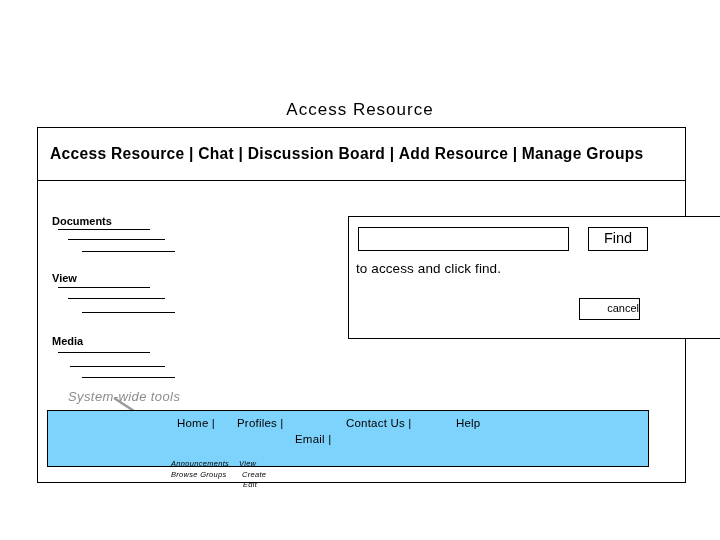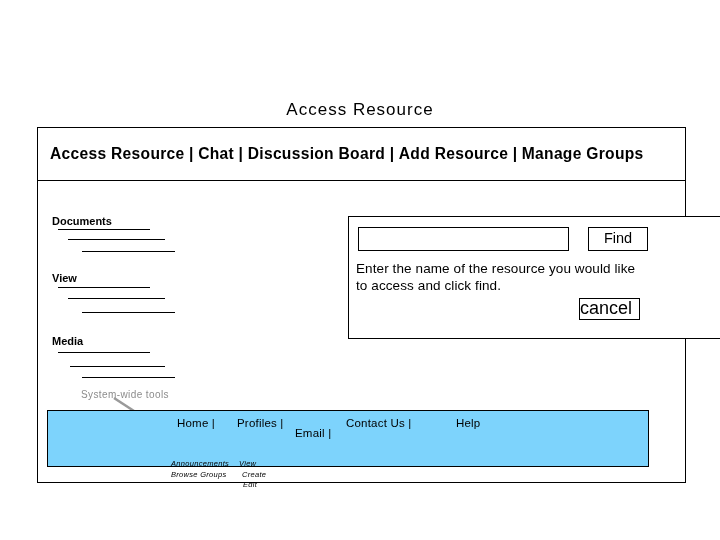--- a/index.html
+++ b/index.html
@@ -77,29 +77,29 @@
     cursor: pointer;
   }
   #find-instructions {
     left: 7px; top: 43px; width: 315px;
     font-size: 13.5px; line-height: 17px; letter-spacing: 0.1px;
   }
   #find-instructions span { display: block; white-space: nowrap; }
   #cancel-button {
     left: 230px; top: 81px; width: 61px; height: 22px;
     border: 1.5px solid #000; background: #fff;
-    font-size: 18px; text-align: left; line-height: 19px;
+    font-size: 11px; text-align: right; line-height: 19px;
     cursor: pointer;
   }
 
   
   #system-tools-label {
-    left: 43px; top: 261px;
-    font-size: 10px; letter-spacing: .4px;
-    color: #8c8c8c; white-space: nowrap;
+    left: 30px; top: 261px;
+    font-size: 13px; letter-spacing: .4px;
+    color: #8c8c8c; white-space: nowrap; font-style: italic;
   }
   #system-tools-arrow { left: 72px; top: 268px; width: 60px; height: 40px; }
 
   
   #bottom-toolbar {
     left: 9px; top: 282px; width: 602px; height: 57px;
     border: 1.5px solid #000; background: #7dd3fc;
   }
   .bottom-label {
     font-size: 11.5px; letter-spacing: .2px; white-space: nowrap;
@@ -109,21 +109,21 @@
     white-space: nowrap;
     margin-top: 30px;
   }
   #bn-home     { left: 129px; top: 6px; }
   #bs-ann      { left: 123px; top: 18px; }
   #bs-browse   { left: 123px; top: 29px; }
   #bn-profiles { left: 189px; top: 6px; }
   #bs-view     { left: 191px; top: 18px; }
   #bs-create   { left: 194px; top: 29px; }
   #bs-edit     { left: 195px; top: 39px; }
-  #bn-email    { left: 247px; top: 16px; }
+  #bn-email    { left: 247px; top: 22px; }
   #bn-contact  { left: 298px; top: 6px; }
   #bn-help     { left: 376px; top: 6px; padding-left: 32px; }
 </style>
 </head>
 <body>
 
 <div class="abs" id="page-title">Access Resource</div>
 
 <div class="abs" id="main-panel">
 
@@ -141,21 +141,20 @@
 
   <div class="abs section-heading" id="heading-media">Media</div>
   <div class="abs ph-line" id="med-u"></div>
   <div class="abs ph-line" id="med-l2"></div>
   <div class="abs ph-line" id="med-l3"></div>
 
   <div class="abs" id="find-panel">
     <input class="abs" id="resource-input" type="text" value="" style="">
     <div class="abs" id="find-button">Find</div>
     <div class="abs" id="find-instructions">
-      <span>Enter the name of the resource you would like</span>
       <span>to access and click find.</span>
     </div>
     <div class="abs" id="cancel-button">cancel</div>
   </div>
 
   <div class="abs" id="system-tools-label">System-wide tools</div>
   <svg class="abs" id="system-tools-arrow" viewBox="0 0 60 40" xmlns="http://www.w3.org/2000/svg">
     <line x1="4" y1="2" x2="47" y2="30" stroke="#9a9a9a" stroke-width="2.6"></line>
     <polygon points="55,35 44.7,32.4 48.5,26.6" fill="#9a9a9a"></polygon>
   </svg>

